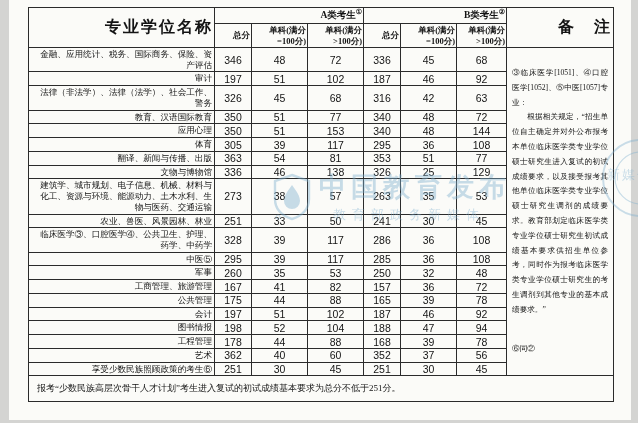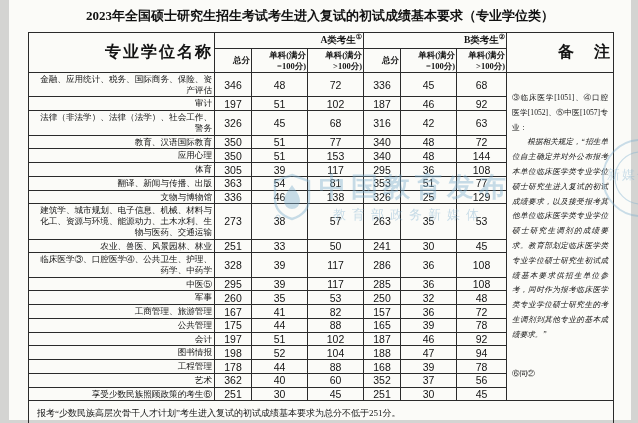--- a/index.html
+++ b/index.html
@@ -66,21 +66,20 @@
   .wm-frag-text {
     position:absolute; left:598px; top:166px; opacity:0.38;
     font-size:13px; color:#7fb0cf; letter-spacing:2px; white-space:nowrap;
   }
 </style>
 </head>
 <body>
 
 <div class="page">
 
-  <div class="title">2023年全国硕士研究生招生考试考生进入复试的初试成绩基本要求（专业学位类）</div>
 
   <table class="score-table">
     <colgroup>
       <col style="width:186px">
         <col style="width:37px">
         <col style="width:56px">
         <col style="width:56px">
       <col style="width:37px">
         <col style="width:56px">
         <col style="width:50px">
@@ -110,21 +109,21 @@
         <tr>
           <td class="cat">金融、应用统计、税务、国际商务、保险、资产评估</td>
           <td class="num">346</td>
           <td class="num">48</td>
           <td class="num">72</td>
           <td class="num">336</td>
           <td class="num">45</td>
           <td class="num">68</td>
           <td class="notes" rowspan="20">
             <div class="notes-heading">③临床医学[1051]、④口腔医学[1052]、⑤中医[1057]专业：</div>
-            <div class="notes-body" style="text-indent: 2em; font-style: italic;">根据相关规定，“招生单位自主确定并对外公布报考本单位临床医学类专业学位硕士研究生进入复试的初试成绩要求，以及接受报考其他单位临床医学类专业学位硕士研究生调剂的成绩要求。教育部划定临床医学类专业学位硕士研究生初试成绩基本要求供招生单位参考，同时作为报考临床医学类专业学位硕士研究生的考生调剂到其他专业的基本成绩要求。”</div>
+            <div class="notes-body" style="text-indent: 2em;">根据相关规定，“招生单位自主确定并对外公布报考本单位临床医学类专业学位硕士研究生进入复试的初试成绩要求，以及接受报考其他单位临床医学类专业学位硕士研究生调剂的成绩要求。教育部划定临床医学类专业学位硕士研究生初试成绩基本要求供招生单位参考，同时作为报考临床医学类专业学位硕士研究生的考生调剂到其他专业的基本成绩要求。”</div>
             <div class="notes-tail">⑥同②</div>
           </td>
         </tr>
         <tr>
           <td class="cat">审计</td>
           <td class="num">197</td>
           <td class="num">51</td>
           <td class="num">102</td>
           <td class="num">187</td>
           <td class="num">46</td>

